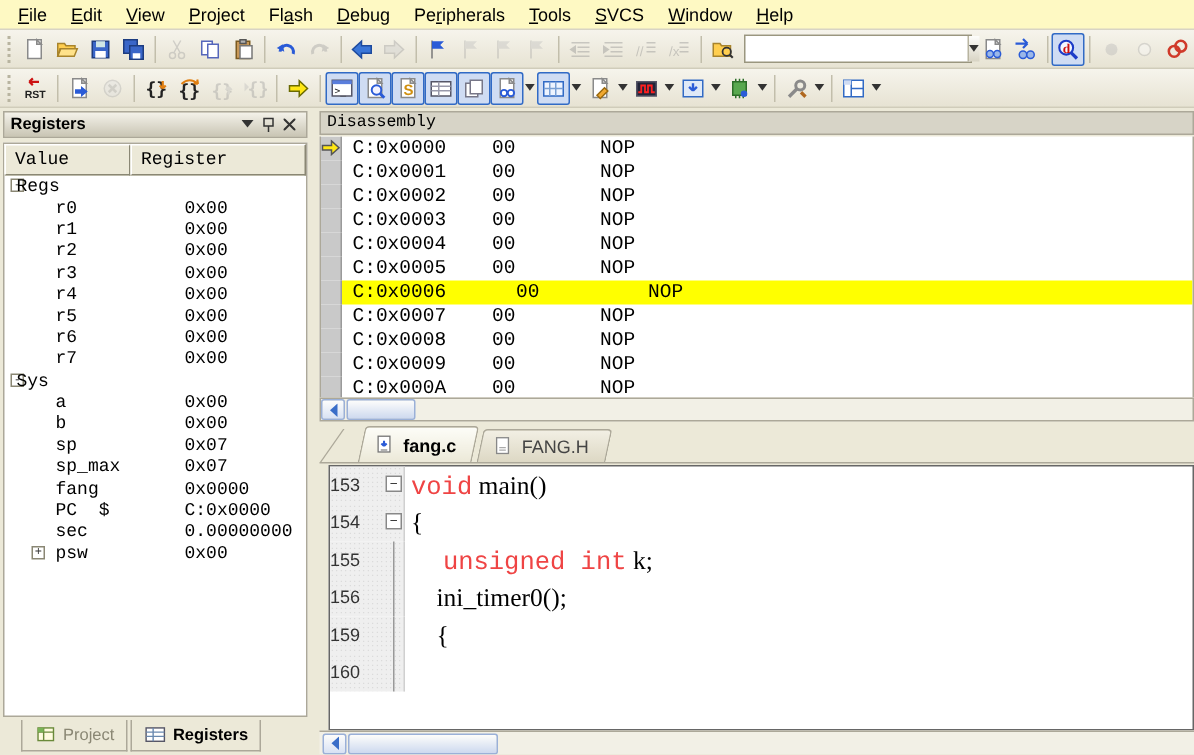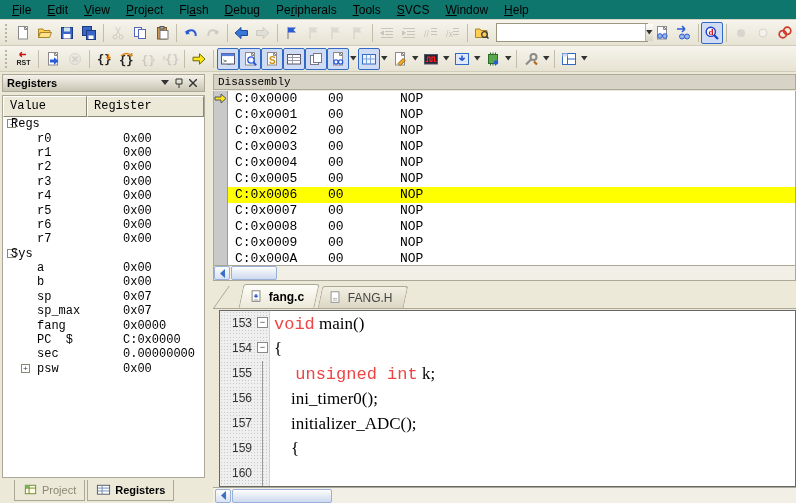--- a/index.html
+++ b/index.html
@@ -1,20 +1,20 @@
 <!DOCTYPE html>
 <html><head>
 <meta charset="utf-8">
 <style>
   * { margin:0; padding:0; box-sizing:border-box; }
   html,body { width:796px; height:503px; overflow:hidden; }
   body { font-family:"Liberation Sans","DejaVu Sans",sans-serif; font-size:11px; background:#ece9d8; position:relative; color:#000; }
 
   
-  #menubar { height:20px; display:flex; align-items:center; padding-left:4px; background:#0f766e; border-bottom:1px solid #d8d4c4; }
+  #menubar { height:20px; display:flex; align-items:center; padding-left:4px; background:#fef9c3; border-bottom:1px solid #d8d4c4; }
   .menu-item { padding:2px 8px; font-size:12px; cursor:default; }
   .menu-item u { text-decoration:underline; }
 
   
   .toolbar { height:26px; display:flex; align-items:center; background:linear-gradient(#f6f4ec,#e7e3d3); border-bottom:1px solid #d0ccba; padding-left:2px; }
   .grip { width:5px; height:18px; margin:0 3px; border-left:2px dotted #b8b4a0; }
   .tb-sep { width:1px; height:18px; background:#c2beab; margin:0 3px; }
   .tb-btn { width:22px; height:22px; display:flex; align-items:center; justify-content:center; border:1px solid transparent; border-radius:2px; }
   .tb-btn.toggled { border:1px solid #316ac5; background:#cfdcf3; }
   .tb-btn.disabled svg { opacity:.38; filter:grayscale(1); }
@@ -47,38 +47,38 @@
   .btab.inactive { color:#8a8774; }
   .btab.active { font-weight:bold; background:#ece9d8; }
 
   
   #disasm { position:absolute; left:213px; top:74px; width:583px; height:207px; }
   #disasm-title { height:16px; background:#d7d4c7; border:1px solid #aca899; font-size:11px; padding:1px 4px; font-family:"Liberation Mono","DejaVu Sans Mono",monospace; }
   #disasm-body { position:absolute; top:17px; left:0; right:0; height:174px; background:#fff; border-left:1px solid #aca899; border-right:1px solid #aca899; overflow:hidden; }
   .drow { display:flex; height:16px; font-family:"Liberation Mono","DejaVu Sans Mono",monospace; font-size:13px; line-height:16px; }
   .dgut { width:14px; background:#c9c9c9; border-right:1px solid #9a9a9a; position:relative; flex:none; }
   .dbody { flex:1; display:flex; white-space:pre; }
-  .drow.hl .dbody { background:#ffff00; }
+  .drow.hl .dbody { background:#ffff00;gap:16px; }
   .daddr { width:100px; padding-left:7px; }
   .dop { width:72px;font-family:Liberation Mono, monospace; }
   .cur-arrow { position:absolute; left:0; top:2px; }
   #disasm-hscroll { position:absolute; left:0; right:0; top:191px; height:16px; background:#f2f0e6; border:1px solid #aca899; display:flex; }
   .sb-btn { width:16px; height:14px; background:linear-gradient(#fdfdfb,#d8e2f4); border:1px solid #9ab0d8; border-radius:2px; display:flex; align-items:center; justify-content:center; }
   .sb-thumb { width:46px; height:14px; background:linear-gradient(#fdfdfb,#cdd9ef); border:1px solid #9ab0d8; border-radius:2px; margin-left:1px; }
 
   
   #editor { position:absolute; left:213px; top:283px; width:583px; height:220px; }
   #tabbar { height:26px; display:flex; align-items:flex-end; padding-left:28px; background:#ece9d8; border-bottom:1px solid #aca899; position:relative; }
   #tabbar::before { content:""; position:absolute; left:8px; bottom:0; width:30px; height:22px; border-left:1px solid #aca899; transform:skewX(-35deg); }
   .etab { display:flex; align-items:center; gap:5px; height:22px; padding:0 12px 0 8px; border:1px solid #aca899; border-bottom:none; border-radius:3px 3px 0 0; background:linear-gradient(#f2efe4,#ddd8c4); font-size:12px; transform:skewX(-12deg); margin-right:3px; }
   .etab > * { transform:skewX(12deg); }
   .etab.active { background:linear-gradient(#fdfdf8,#ece9d8); font-weight:bold; height:24px; z-index:2; }
   #editor-body { position:absolute; top:27px; left:6px; right:0; bottom:16px; background:#fff; border:1px solid #666; overflow:hidden; display:flex; flex-direction:column; }
   .eline { height:25px; display:flex; flex:none; }
-  .egut { width:36px; flex:none; text-align:right; padding-right:4px; font-size:12px; color:#333; line-height:25px;
+  .egut { width:36px; flex:none; text-align:right; padding-right:16px; font-size:12px; color:#333; line-height:25px;
           background-color:#efefef; background-image:radial-gradient(#c9c9c9 20%, transparent 21%); background-size:3px 3px; }
   .efold { width:14px; flex:none; position:relative; background-color:#efefef; background-image:radial-gradient(#c9c9c9 20%, transparent 21%); background-size:3px 3px; border-right:1px solid #d0d0d0; }
   .foldbox { position:absolute; left:1px; top:6px; width:11px; height:11px; background:#fff; border:1px solid #888; font-size:9px; line-height:9px; text-align:center; color:#333; }
   .foldline { position:absolute; left:6px; top:0; bottom:0; width:1px; background:#999; }
   .ecode { flex:1; font-family:"Liberation Mono","DejaVu Sans Mono",monospace; font-size:17px; line-height:25px; white-space:pre; padding-left:4px; }
   .c-kw { color:#ef4444; } .c-p { color:#000;font-family:Liberation Serif, serif; } .c-num { color:#8b008b; }
   #editor-hscroll { position:absolute; left:0; right:0; bottom:0; height:16px; background:#f2f0e6; border-top:1px solid #aca899; display:flex; align-items:center; padding-left:2px; }
   #editor-hscroll .sb-thumb { width:100px; }
 
   svg { display:block; }
@@ -875,27 +875,20 @@
         <span class="ecode"><span class="c-p">     </span><span class="c-kw">unsigned int</span><span class="c-p"> k;</span></span>
       </div>
       <div class="eline">
         <span class="egut">156</span>
         <span class="efold">
           <span class="foldline"></span>
         </span>
         <span class="ecode"><span class="c-p">    ini_timer0();</span></span>
       </div>
       <div class="eline">
-        <span class="egut">157</span>
-        <span class="efold">
-          <span class="foldline"></span>
-        </span>
-        <span class="ecode"><span class="c-p">    initializer_ADC();</span></span>
-      </div>
-      <div class="eline">
         <span class="egut">159</span>
         <span class="efold">
           <span class="foldline"></span>
         </span>
         <span class="ecode"><span class="c-p">    {</span></span>
       </div>
       <div class="eline">
         <span class="egut">160</span>
         <span class="efold">
           <span class="foldline"></span>

